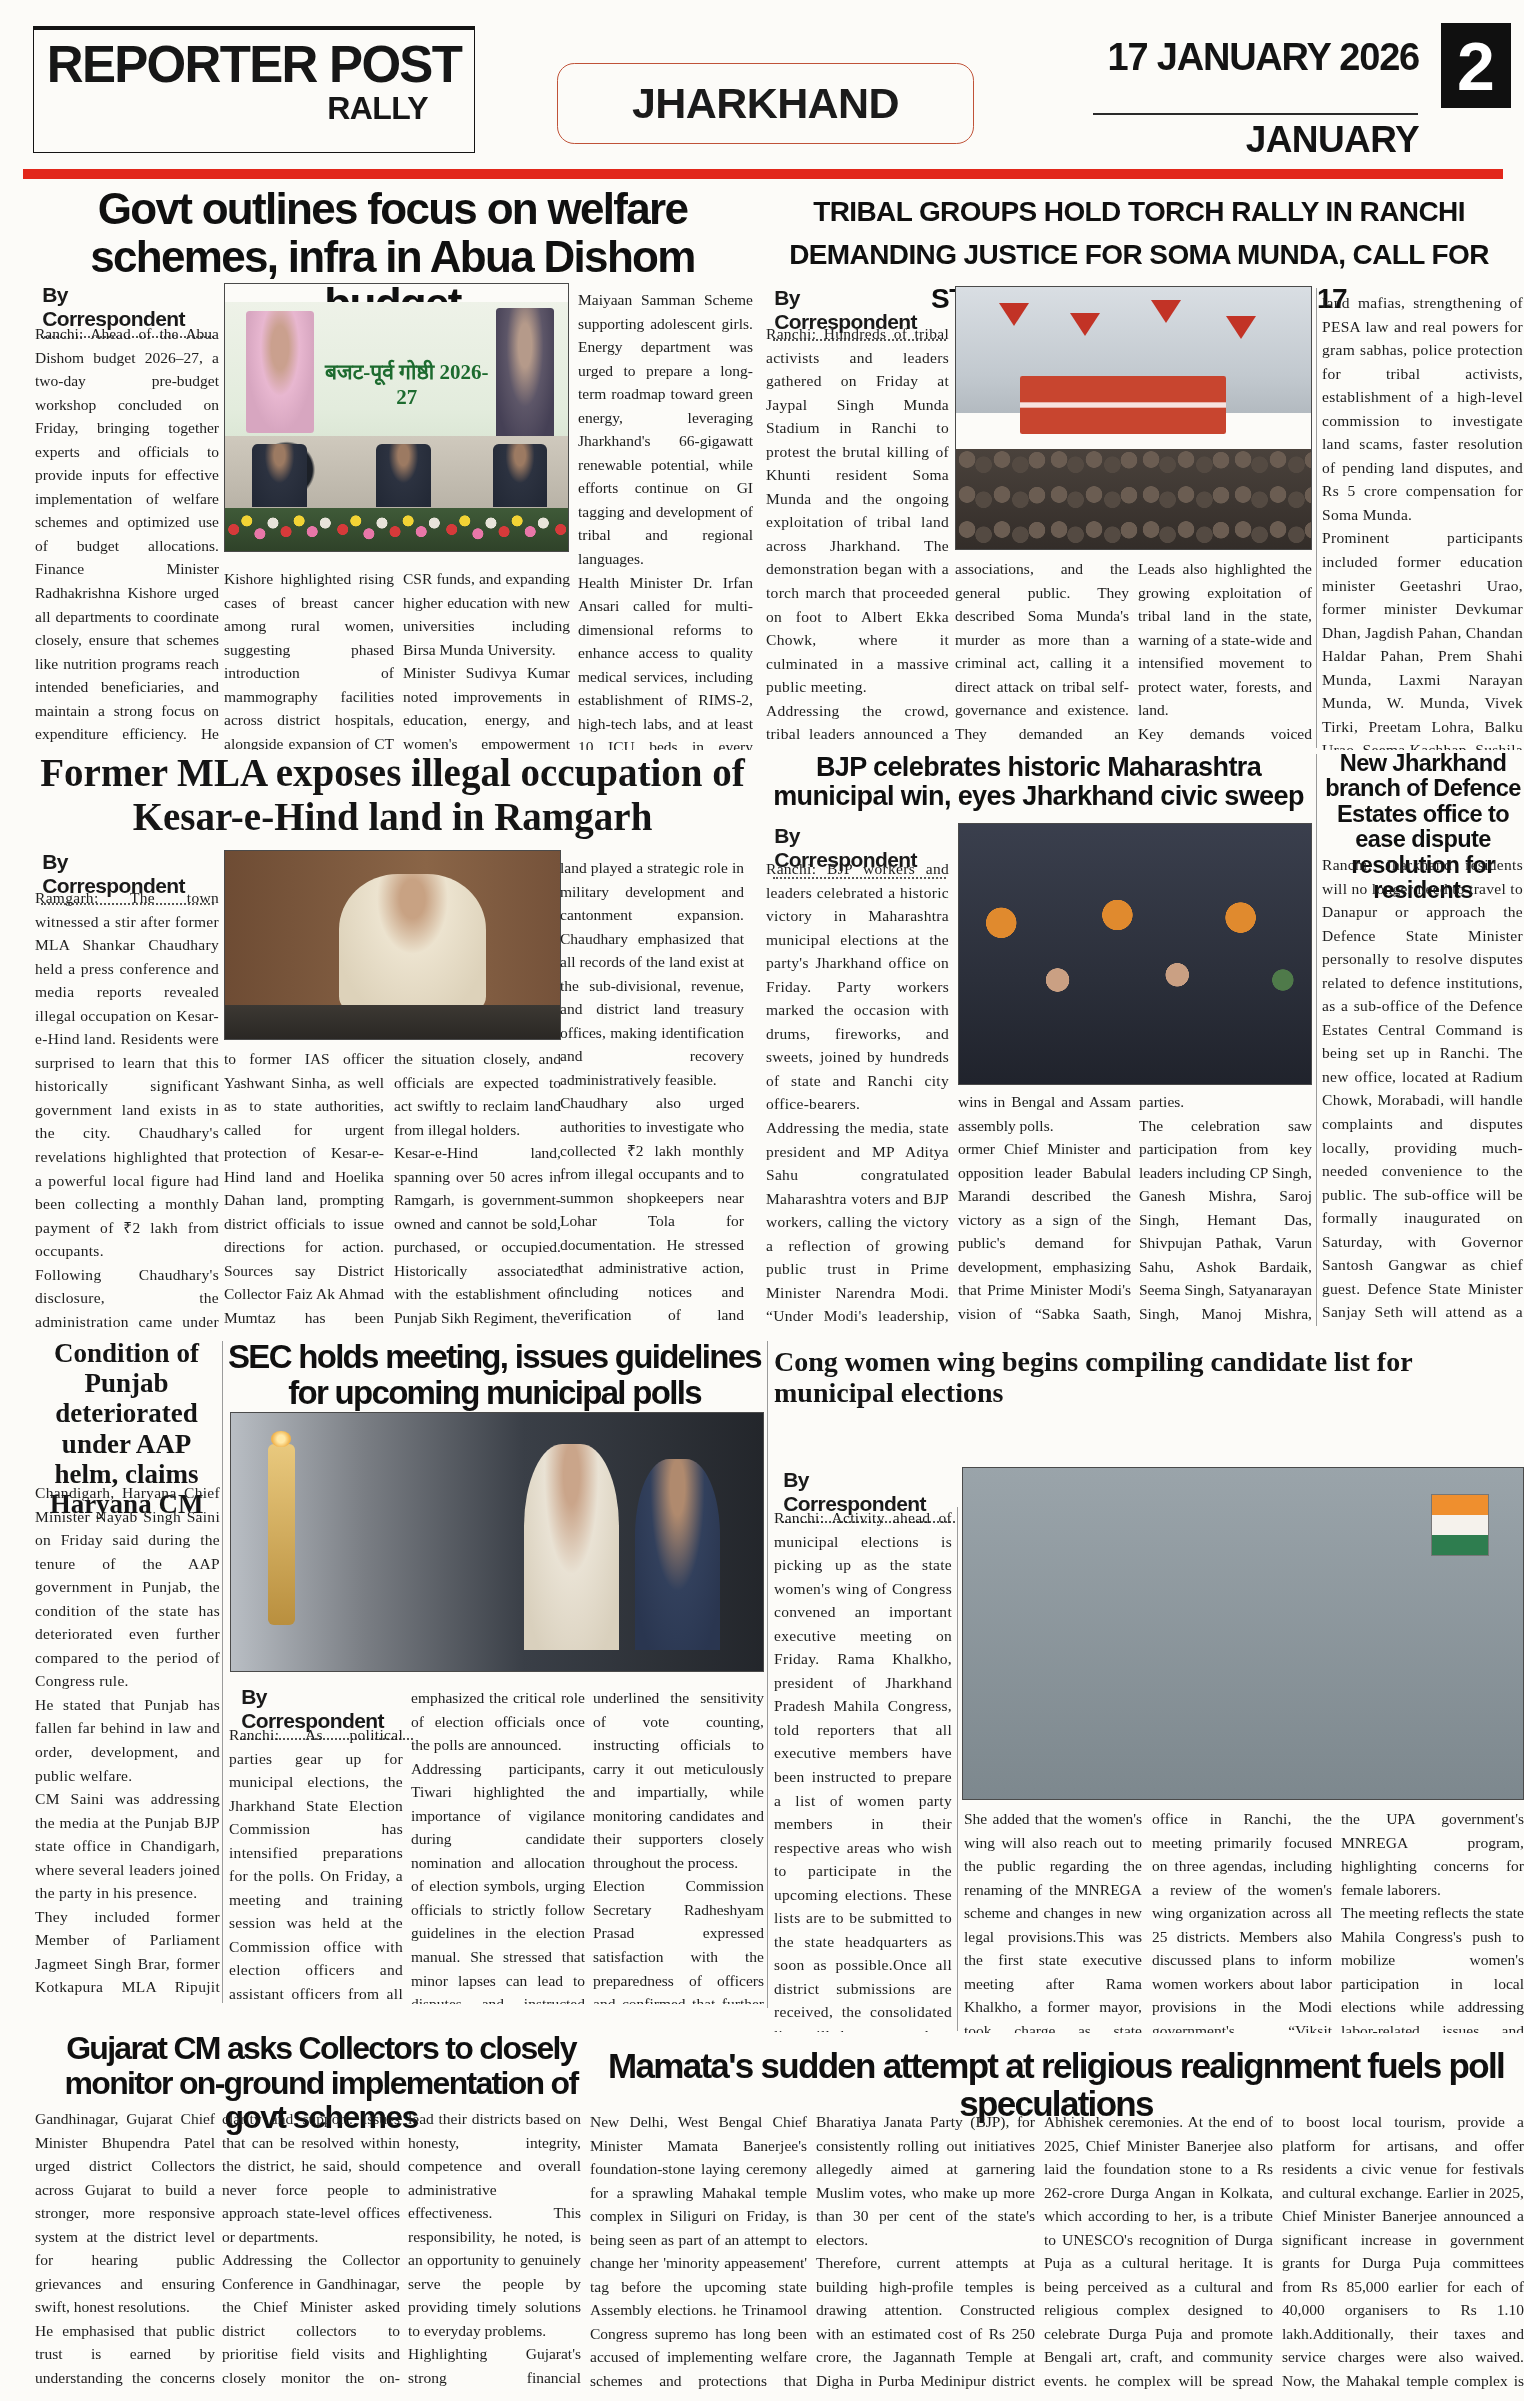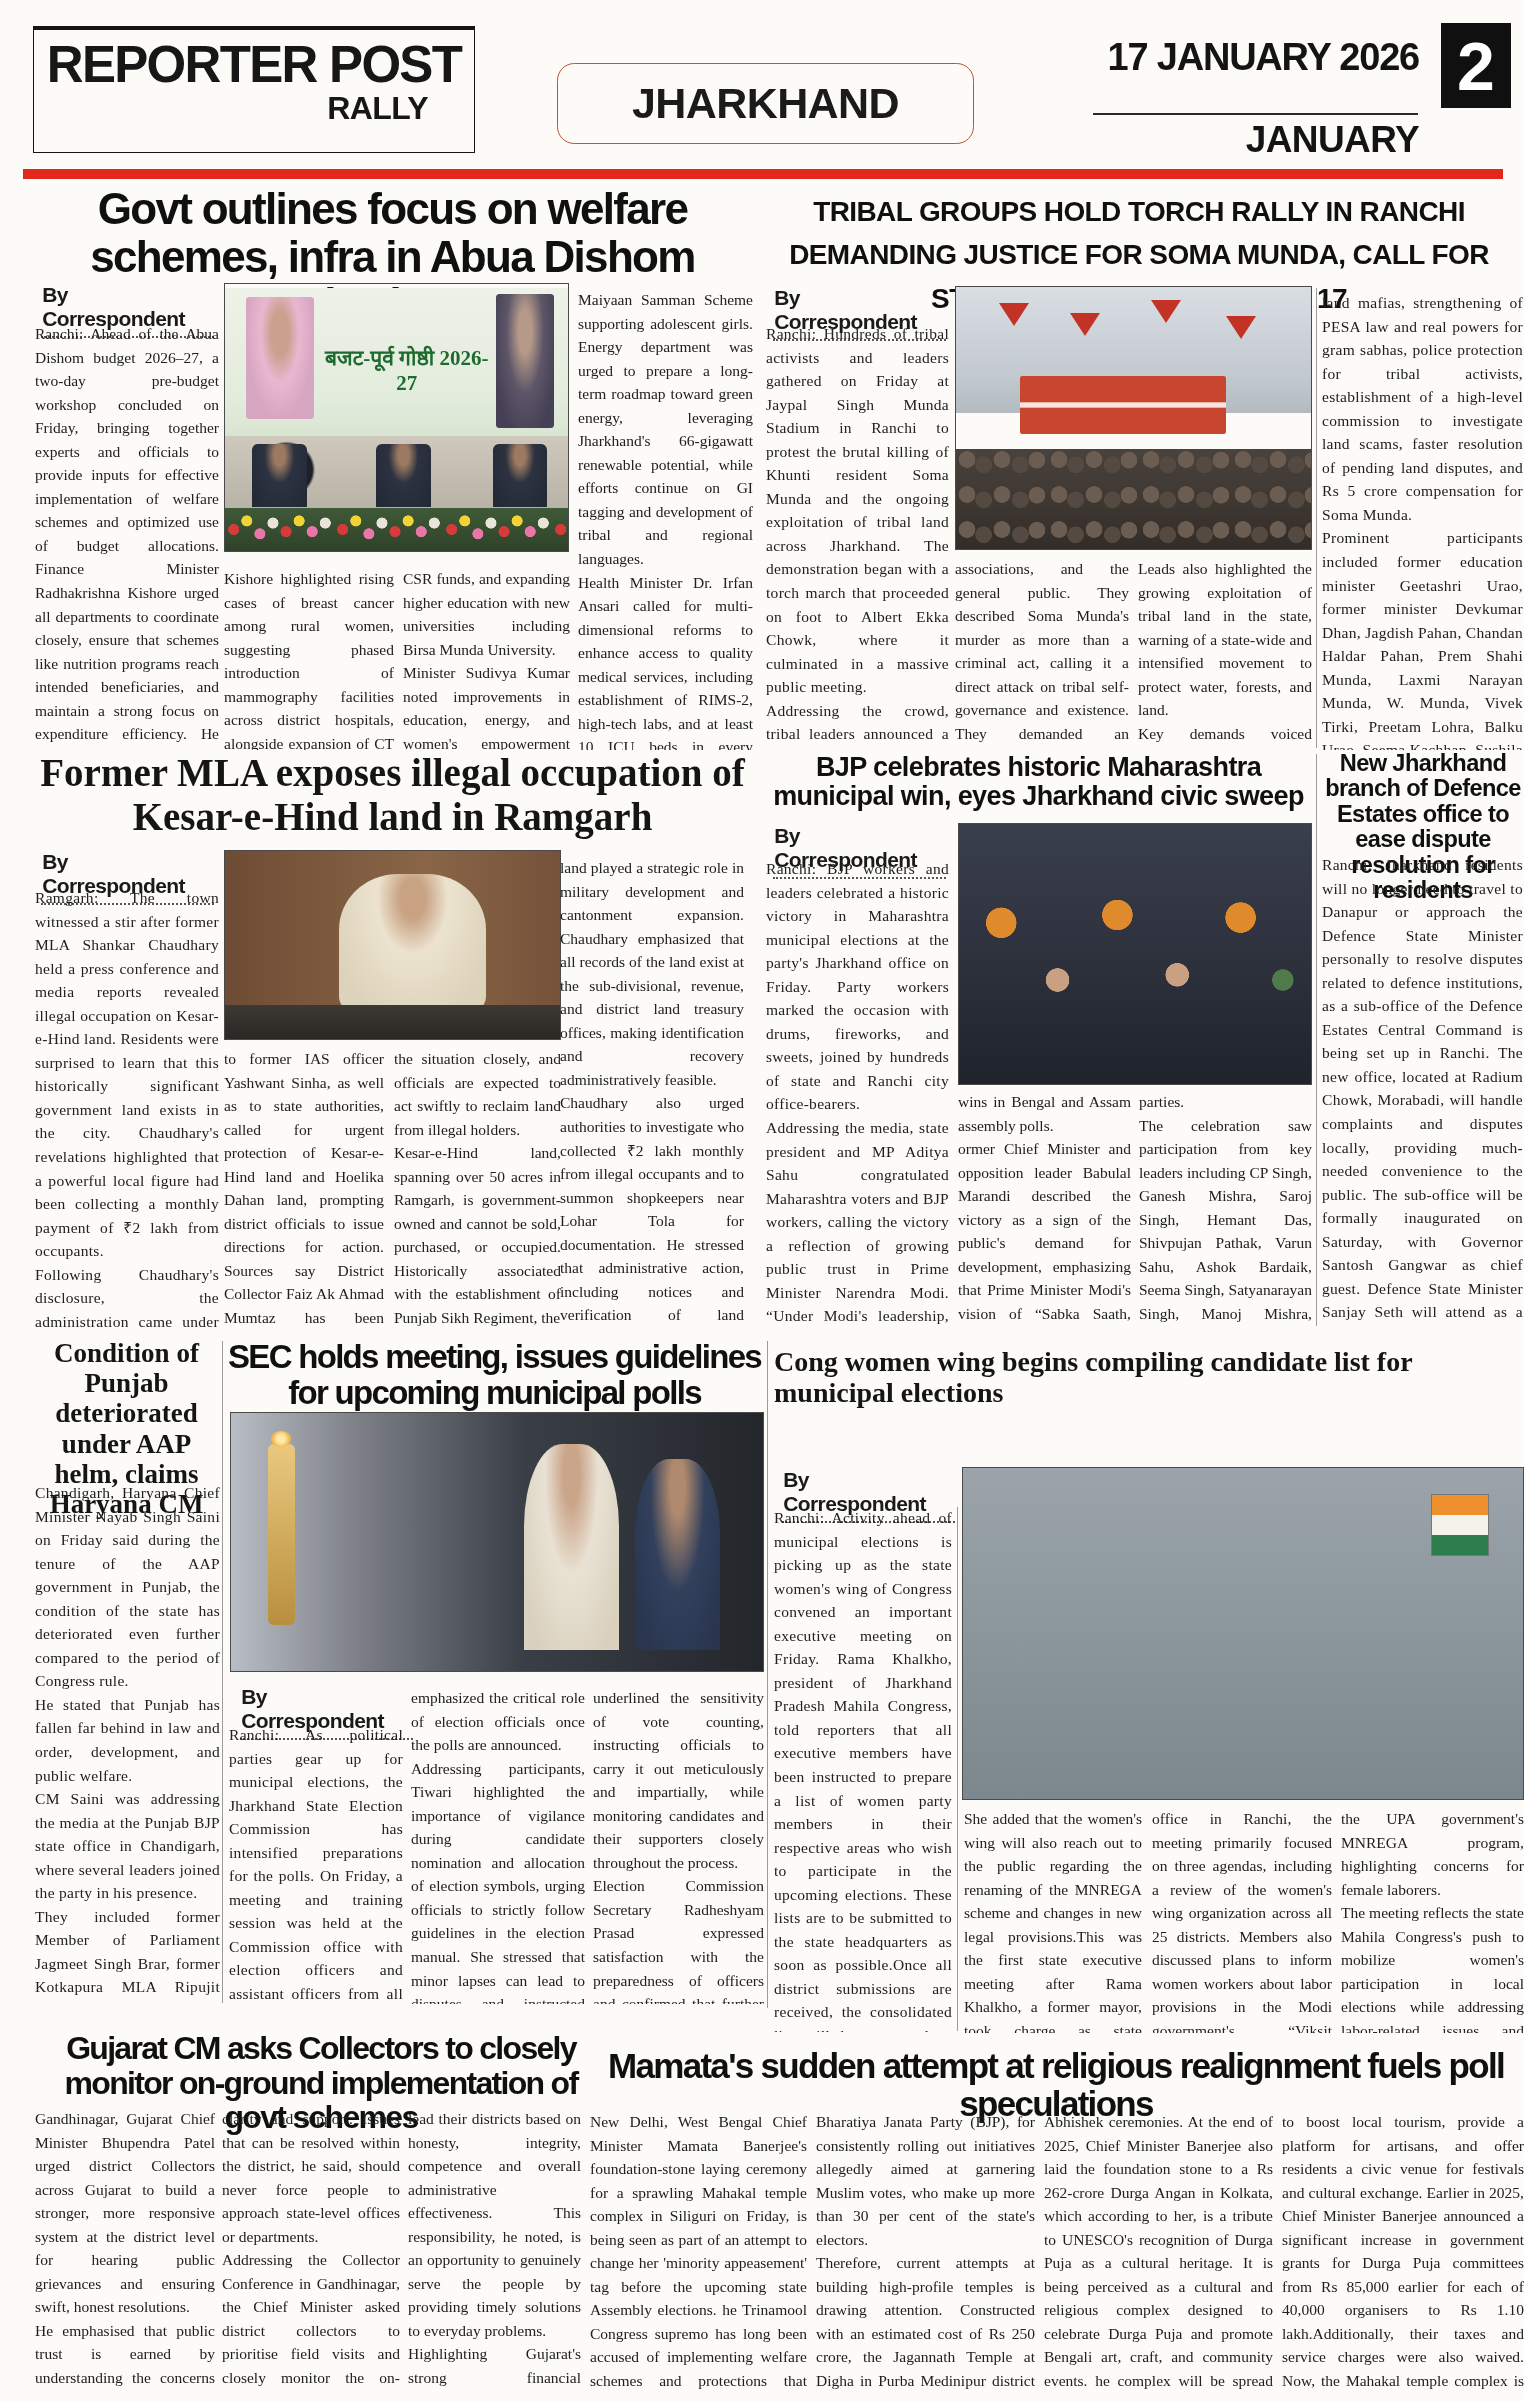--- a/index.html
+++ b/index.html
@@ -20,21 +20,21 @@
   .date-rule{border-top:2.3px solid #2a2a2a;}
   
   .h-black{font-family:"Liberation Sans",sans-serif;font-weight:900;letter-spacing:-1.7px;text-align:center;color:#101010;line-height:1.08;}
   .h-serif{font-family:"Liberation Serif",serif;font-weight:700;text-align:center;color:#151515;line-height:1.12;}
   .byline{display:inline-block;font-family:"Liberation Sans",sans-serif;font-weight:900;font-size:21px;letter-spacing:-0.6px;
           color:#1a1a1a;border-bottom:2.3px dotted #555;padding:0 5.8px 4.6px 1.2px;}
   .body-text{font-size:15.5px;line-height:1.52;text-align:justify;white-space:pre-line;overflow:hidden;color:#202020;}
   .photo{border:1.2px solid #4a4a4a;box-sizing:border-box;overflow:hidden;}
   .vrule{background:#9b9b9b;width:1.2px;}
   
-  .pb-banner{position:absolute;left:0;top:4px;right:0;height:57%;background:linear-gradient(180deg,#eef2e8 0%,#e3ecdd 70%,#d8e4d2 100%);padding-left:40px;}
+  .pb-banner{position:absolute;left:0;top:18px;right:0;height:57%;background:linear-gradient(180deg,#eef2e8 0%,#e3ecdd 70%,#d8e4d2 100%);padding-left:40px;}
   .pb-portrait{position:absolute;left:6%;top:6%;width:20%;height:80%;background:radial-gradient(ellipse at 50% 30%,#caa08e 18%,#e8b7d0 40%,#d7a6c0 70%);border-radius:3.5px;}
   .pb-portrait2{position:absolute;right:4%;top:4%;width:17%;height:88%;background:radial-gradient(ellipse at 50% 28%,#b59a8a 16%,#5d5668 45%,#454055 80%);border-radius:3.5px;}
   .pb-title{position:absolute;left:28%;top:36%;width:50%;text-align:center;font-weight:700;font-size:21px;color:#1d6b2f;}
   .pb-people{position:absolute;left:0;top:57%;right:0;height:28%;
      background:linear-gradient(180deg,#cfc9bd,#b8b2a6),radial-gradient(circle at 18% 45%,#242b38 0 9%,transparent 10%);
      background-blend-mode:multiply;}
   .pb-man{position:absolute;top:10%;width:16%;height:85%;background:radial-gradient(ellipse at 50% 18%,#9c7a62 14%,#2c3240 38%,#232936 90%);border-radius:5.8px 5.8px 0 0;}
   .pb-flowers{position:absolute;left:0;bottom:0;right:0;height:16%;
      background:
       radial-gradient(circle at 8% 50%,#d63a3a 0 5.2px,transparent 5.8px),

